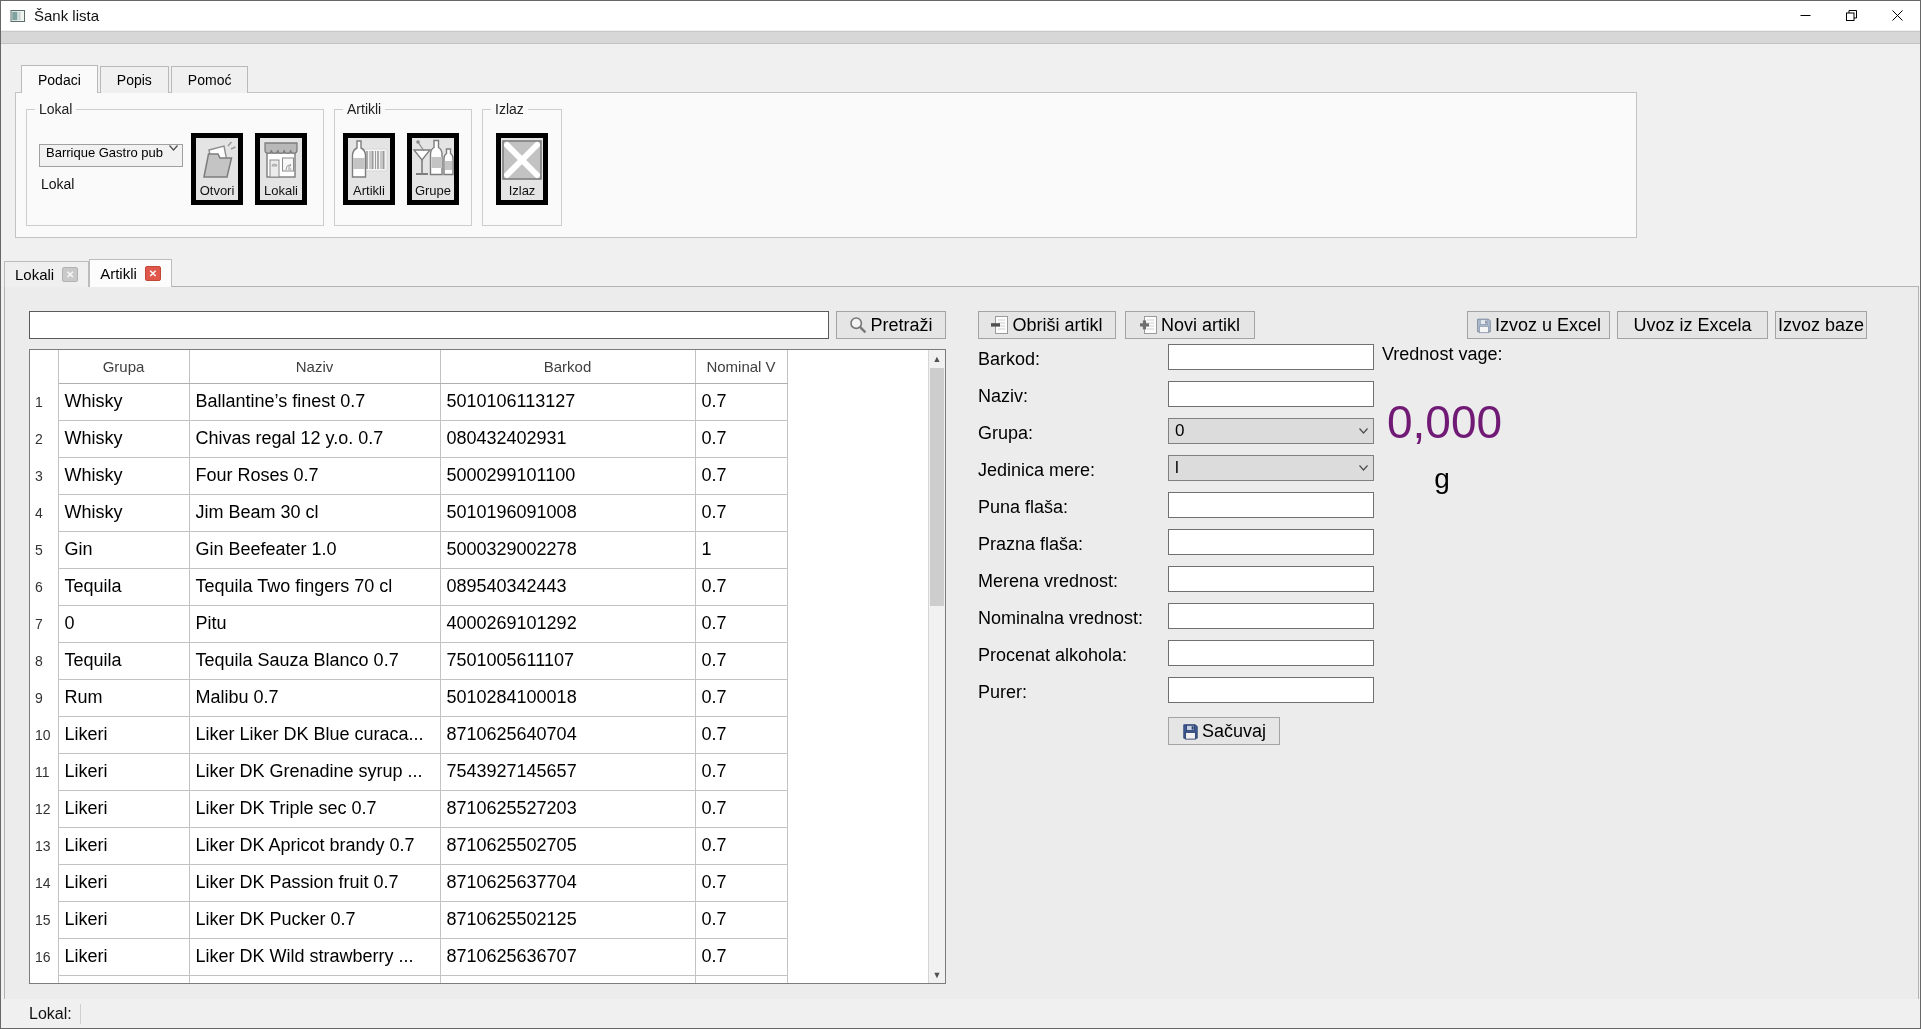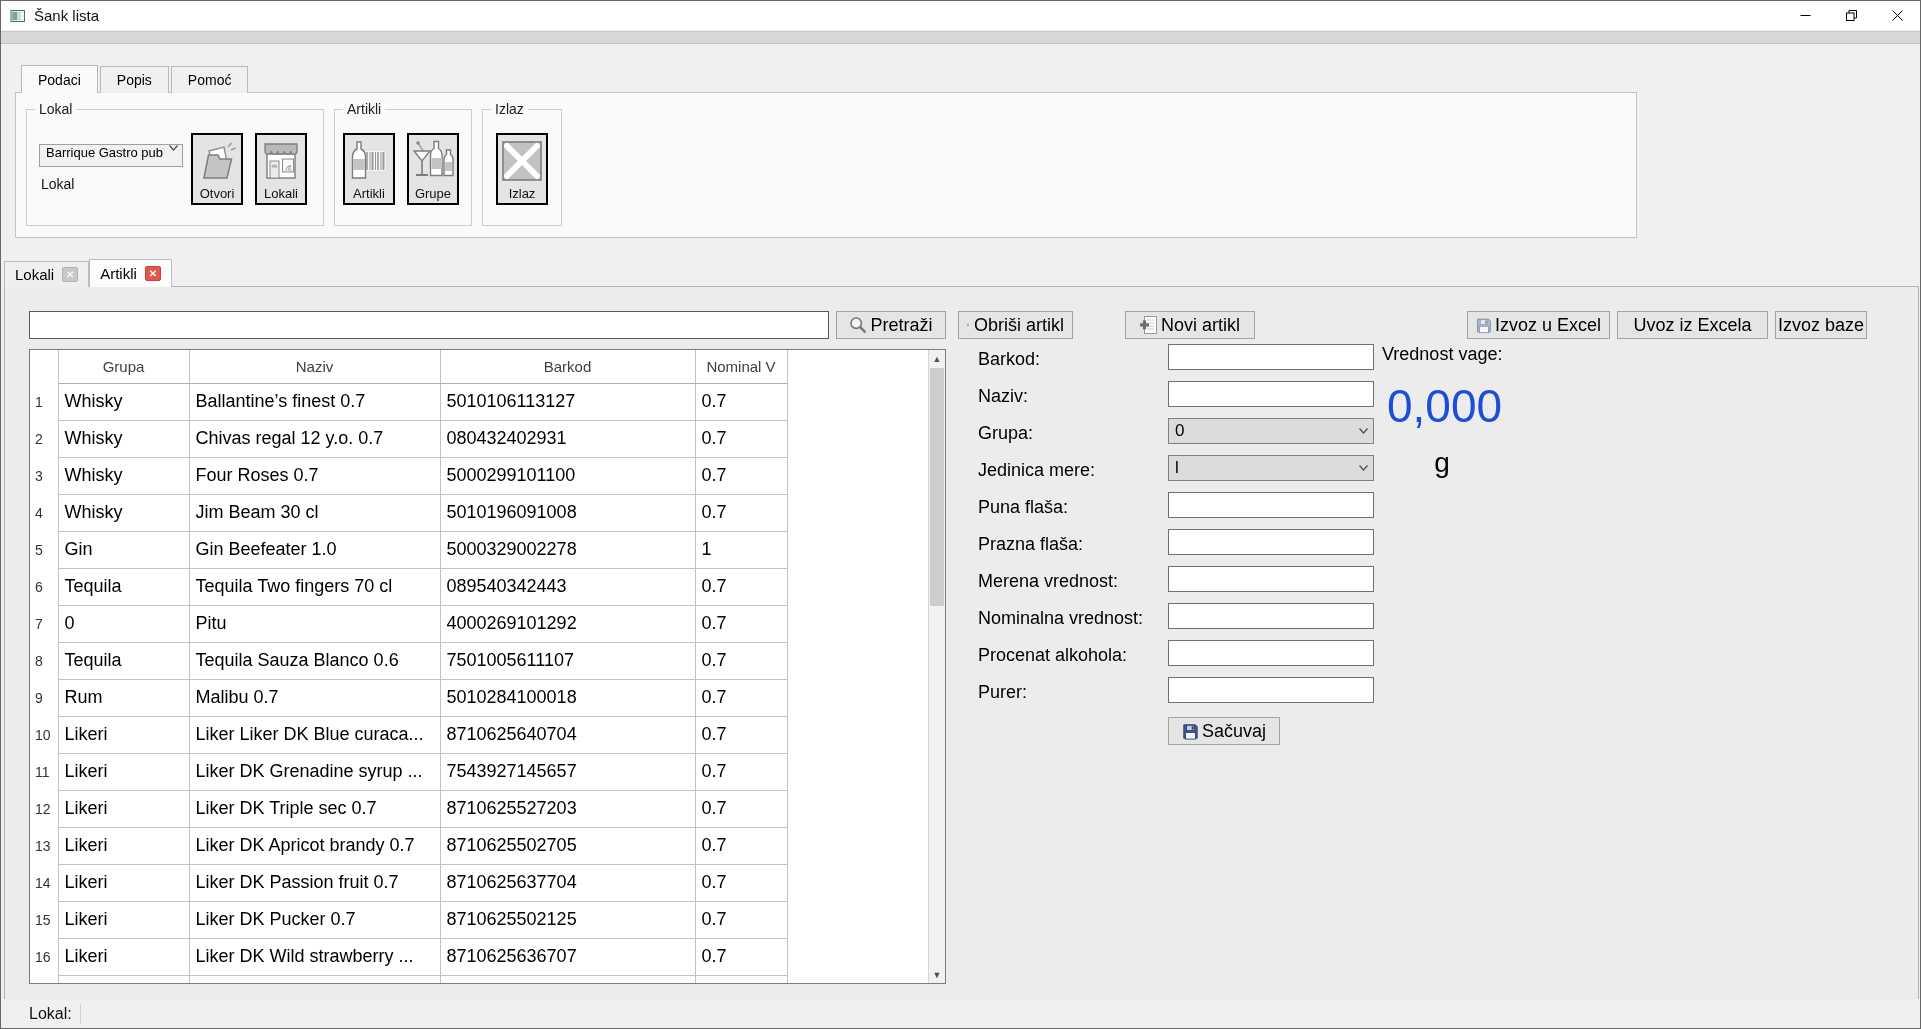--- a/index.html
+++ b/index.html
@@ -26,39 +26,39 @@
   .ribbon-panel{position:absolute;top:91px;left:14px;width:1622px;height:146px;background:#fafafa;border:1px solid #c3c3c3;z-index:2}
   .rgroup{position:absolute;top:16px;height:117px;border:1px solid #cdcdcd}
   .rgroup-title{position:absolute;top:-9px;left:8px;background:#fafafa;padding:0 4px;font-size:14px;color:#222}
   .g-lokal{left:10px;width:298px}
   .g-artikli{left:318px;width:138px}
   .g-izlaz{left:466px;width:80px}
   .combo{position:absolute;left:12px;top:34px;width:144px;height:23px;background:#f1f1f1;border:1px solid #a0a0a0;display:flex;align-items:flex-start;font-size:13px}
   .combo .ctext{flex:1;padding-left:6px;white-space:nowrap;overflow:hidden}
   .combo .chev{width:18px;display:flex;justify-content:center}
   .combo-caption{position:absolute;left:14px;top:66px;font-size:14px;color:#111}
-  .big-btn{position:absolute;top:23px;width:52px;height:72px;background:#e4e4e4;border:2px solid #000000;display:flex;flex-direction:column;align-items:center;justify-content:flex-end;padding-bottom:2px;cursor:default}
+  .big-btn{position:absolute;top:23px;width:52px;height:72px;background:#e4e4e4;border:5px solid #000000;display:flex;flex-direction:column;align-items:center;justify-content:flex-end;padding-bottom:2px;cursor:default}
   .big-btn .bicon{flex:1;display:flex;align-items:center;justify-content:center}
   .big-btn .blabel{font-size:13px;line-height:15px;color:#111}
 
   
   .doc-tabs{position:absolute;top:258px;left:3px;height:28px;display:flex;align-items:flex-end;z-index:5}
   .dtab{height:26px;padding:0 10px;display:flex;align-items:center;gap:8px;font-size:15px;background:#efefef;border:1px solid #bcbcbc;border-bottom:none}
   .dtab.active{background:#fcfcfc;height:28px}
   .tab-close{width:16px;height:15px;border-radius:2px;display:flex;align-items:center;justify-content:center;font-size:10px;font-weight:bold;color:#f8f8f8;cursor:default}
   .tab-close.gray{background:#c9c9c9;border:1px solid #b2b2b2}
   .tab-close.red{background:#e2574c;border:1px solid #c14836}
 
   
   .content{position:absolute;top:285px;left:3px;width:1915px;height:714px;background:#ececec;border:1px solid #b3b3b3}
 
   .search-input{position:absolute;left:24px;top:24px;width:800px;height:28px;background:#fff;border:1px solid #5a5a5a;font-size:17px;padding:0 6px;font-family:"Liberation Sans",sans-serif}
   .btn{position:absolute;top:24px;height:28px;background:#e5e5e5;border:1px solid #a3a3a3;display:flex;align-items:center;justify-content:center;gap:3px;font-size:18px;padding:0 8px;cursor:default;white-space:nowrap}
   .b-pretrazi{left:831px;width:110px}
-  .b-obrisi{left:953px;width:115px}
+  .b-obrisi{left:973px;width:138px}
   .b-novi{left:1120px;width:130px}
   .b-xlsout{left:1462px;width:143px}
   .b-xlsin{left:1612px;width:151px}
   .b-baza{left:1770px;width:92px}
 
   
   .table-wrap{position:absolute;left:24px;top:62px;width:917px;height:635px;background:#fff;border:1px solid #7c7c7c;overflow:hidden}
   table.grid{border-collapse:collapse;table-layout:fixed;width:898px}
   .grid th{height:33px;font-size:15px;font-weight:normal;color:#404040;text-align:center;background:#fff}
   .grid td{height:37px;font-size:18px;padding:0 6px;white-space:nowrap;overflow:hidden;background:#fff}
@@ -79,21 +79,21 @@
   .f-label{font-size:18px;padding-top:5px;color:#000}
   .f-input{width:206px;height:26px;border:1px solid #707070;background:#fff;font-size:17px;padding:0 5px;font-family:"Liberation Sans",sans-serif}
   .f-select{width:206px;height:26px;border:1px solid #808080;background:#dcdcdc;display:flex;align-items:center;font-size:17px}
   .f-select .sel-text{flex:1;padding-left:6px}
   .f-select .sel-chev{width:20px;display:flex;justify-content:center}
   .b-sacuvaj{left:1163px;top:430px;width:112px;font-size:18px}
 
   
   .vage{position:absolute;left:1377px;top:57px;width:180px}
   .vage-label{font-size:18px}
-  .vage-value{font-size:46px;margin-top:14px;margin-left:5px;color:#1d4ed8}
+  .vage-value{font-size:46px;margin-top:30px;margin-left:5px;color:#701a75}
   .vage-unit{font-size:28px;margin-top:14px;width:120px;text-align:center}
 
   
   .statusbar{position:absolute;left:0;right:0;bottom:0;height:29px;background:#f0f0f0;display:flex;align-items:center}
   .status-text{margin-left:28px;font-size:16px;color:#111}
   .status-div{width:1px;height:20px;background:#cfcfcf;margin-left:8px}
 
   svg{display:block}
 </style>
 </head>
@@ -384,21 +384,21 @@
     <td class="c-data">0</td>
     <td class="c-data">Pitu</td>
     <td class="c-data">4000269101292</td>
     <td class="c-data">0.7</td>
     <td class="c-fill"></td>
   </tr>
 
   <tr class="trow">
     <td class="c-num">8</td>
     <td class="c-data">Tequila</td>
-    <td class="c-data">Tequila Sauza Blanco 0.6</td>
+    <td class="c-data">Tequila Sauza Blanco 0.7</td>
     <td class="c-data">7501005611107</td>
     <td class="c-data">0.7</td>
     <td class="c-fill"></td>
   </tr>
 
   <tr class="trow">
     <td class="c-num">9</td>
     <td class="c-data">Rum</td>
     <td class="c-data">Malibu 0.7</td>
     <td class="c-data">5010284100018</td>

